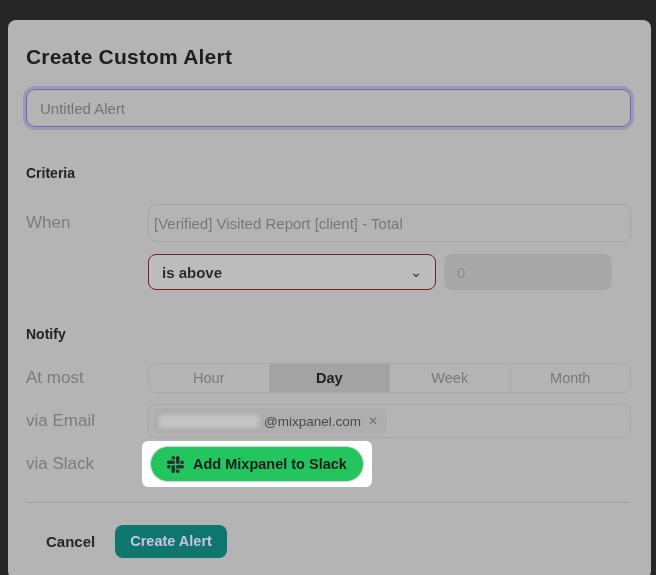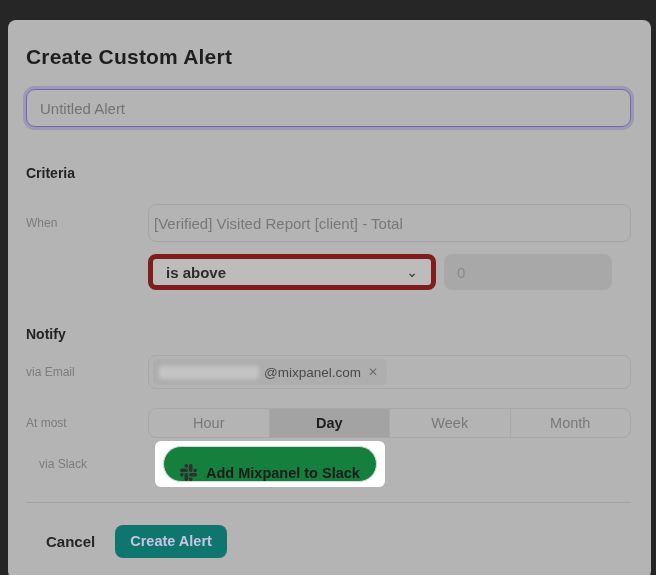--- a/index.html
+++ b/index.html
@@ -35,36 +35,36 @@
 
   .section-heading {
     font-size:14px; font-weight:700; color:#232323; line-height:20px;
   }
   .criteria-heading { margin-top:36px; }
   .notify-heading   { margin-top:34px; }
 
   .row { display:flex; align-items:center; }
   .row-label {
     flex:0 0 122px; width:122px;
-    font-size:12px; color:#7c7c7c;
+    font-size:17px; color:#7c7c7c;
   }
 
   .when-row { margin-top:21px; }
   .event-field {
     flex:1; height:38px;
     border:1px solid #a5a5a5; border-radius:8px;
     display:flex; align-items:center; padding:0 5px;
     font-size:15px; color:#787878; cursor:pointer;
     white-space:nowrap; overflow:hidden;
   }
 
   .operator-row { margin-top:12px; }
   .operator-select {
     width:288px; height:36px;
-    background:#bcbcbc; border:5px solid #7f1d1d; border-radius:8px;
+    background:#bcbcbc; border:1px solid #7f1d1d; border-radius:8px;
     display:flex; align-items:center; justify-content:space-between;
     padding:0 13px; font-size:15px; font-weight:600; color:#2c2c2c;
     cursor:pointer;
   }
   .chev { font-size:14px; color:#3a3a3a; font-weight:400; line-height:10px; }
   .threshold-field {
     width:168px; height:36px; margin-left:8px;
     background:#a8a8a8; border-radius:8px;
     display:flex; align-items:center; padding:0 13px;
     font-size:15px; color:#8b8b8b;
@@ -95,30 +95,30 @@
     background:#aeaeae; border-radius:5px; padding:0 9px 0 6px;
   }
   .redacted {
     display:inline-block; width:100px; height:13px;
     background:#c4c4c4; border-radius:3px; filter:blur(2px);
     margin-right:5px;
   }
   .chip-domain { font-size:13.5px; color:#4a4a4a; }
   .chip-x { font-size:12px; color:#6e6e6e; margin-left:7px; cursor:pointer; }
 
-  .slack-row { margin-top:3px;margin-left:13px; }
+  .slack-row { margin-top:3px; }
   .spotlight {
     background:#ffffff; border-radius:6px; padding:5px 8px;
     margin-left:-6px;
     display:inline-flex;
   }
   .slack-btn {
-    display:flex; align-items:flex-end; gap:9px;
+    display:flex; align-items:center; gap:9px;
     height:36px; padding:0 16px;
-    background:#15803d; border:1px solid #d6d6d6; border-radius:18px;
+    background:#22c55e; border:1px solid #d6d6d6; border-radius:18px;
     font-size:14.5px; font-weight:700; color:#1c1c1c; cursor:pointer;
     font-family:"Liberation Sans", sans-serif;
   }
   .slack-btn svg { width:17px; height:17px; fill:#2f2f2f; flex:0 0 17px; }
 
   .divider { height:1px; background:#a2a2a2; margin-top:15px; }
 
   .footer {
     height:76px; display:flex; align-items:center; justify-content:flex-start;
     padding:0 20px; gap:20px;
@@ -158,39 +158,39 @@
       <div class="operator-select">
         <span>is above</span>
         <span class="chev">⌄</span>
       </div>
       <div class="threshold-field">
         <span>0</span>
       </div>
     </div>
 
     <h2 class="section-heading notify-heading">Notify</h2>
+
+    <div class="row atmost-row">
+      <div class="row-label">At most</div>
+      <div class="segmented">
+        <button class="segment">Hour</button>
+        <button class="segment selected">Day</button>
+        <button class="segment">Week</button>
+        <button class="segment">Month</button>
+      </div>
+    </div>
 
     <div class="row email-row">
       <div class="row-label">via Email</div>
       <div class="email-box">
         <div class="email-chip">
           <span class="redacted"></span>
           <span class="chip-domain">@mixpanel.com</span>
           <span class="chip-x">✕</span>
         </div>
-      </div>
-    </div>
-
-    <div class="row atmost-row">
-      <div class="row-label">At most</div>
-      <div class="segmented">
-        <button class="segment">Hour</button>
-        <button class="segment selected">Day</button>
-        <button class="segment">Week</button>
-        <button class="segment">Month</button>
       </div>
     </div>
 
     <div class="row slack-row">
       <div class="row-label">via Slack</div>
       <div class="spotlight">
         <button class="slack-btn">
           <svg viewBox="0 0 122.8 122.8" xmlns="http://www.w3.org/2000/svg" aria-hidden="true">
             <path d="M25.8,77.6c0,7.1-5.8,12.9-12.9,12.9S0,84.7,0,77.6s5.8-12.9,12.9-12.9h12.9V77.6z"></path>
             <path d="M32.3,77.6c0-7.1,5.8-12.9,12.9-12.9s12.9,5.8,12.9,12.9v32.3c0,7.1-5.8,12.9-12.9,12.9s-12.9-5.8-12.9-12.9V77.6z"></path>

